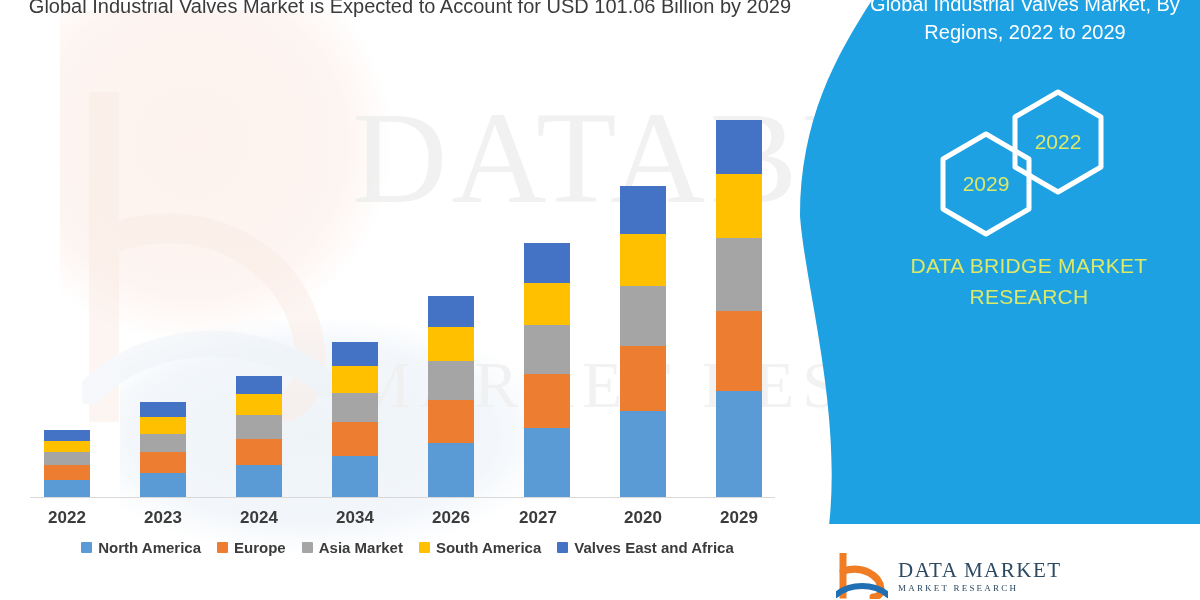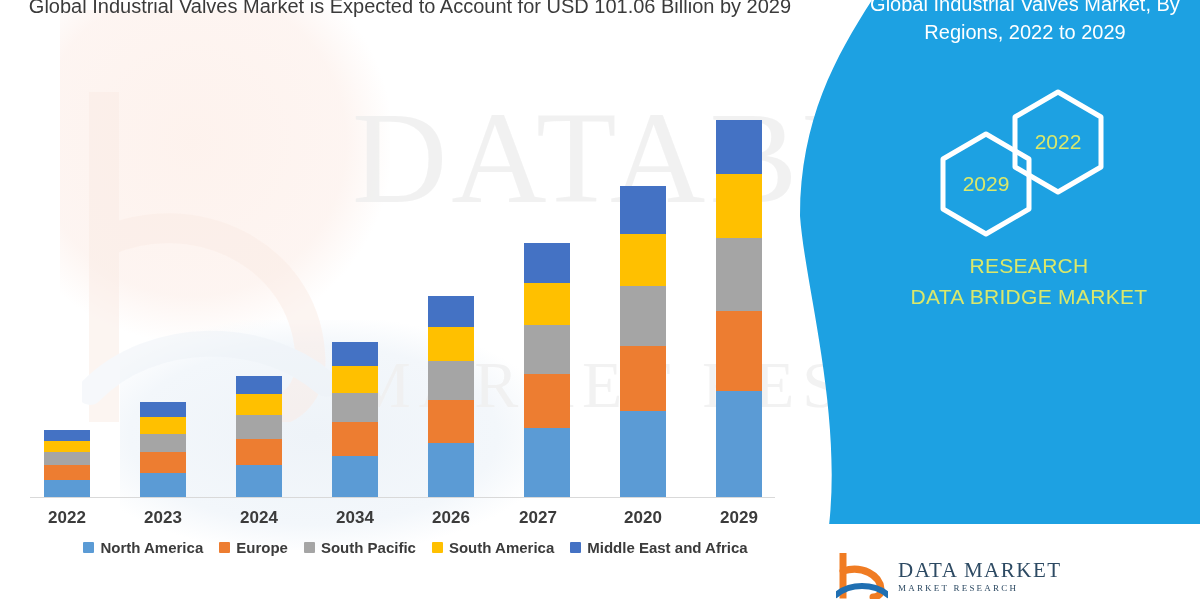--- a/index.html
+++ b/index.html
@@ -119,21 +119,21 @@
     width: 80px;
     text-align: center;
     color: #3b3b3b;
     font-size: 17px;
     font-weight: 700;
   }
 
   
   .legend {
     position: absolute;
-    left: 28px; top: 539px;
+    left: 20px; top: 539px;
     width: 775px;
     display: flex;
     justify-content: center;
     align-items: center;
     gap: 16px;
   }
   .legend-item {
     display: flex;
     align-items: center;
     gap: 6px;
@@ -339,29 +339,29 @@
         <div class="legend-item">
           <span class="legend-swatch" style="background: rgb(91, 155, 213);"></span>
           <span class="legend-label">North America</span>
         </div>
         <div class="legend-item">
           <span class="legend-swatch" style="background: rgb(237, 125, 49);"></span>
           <span class="legend-label">Europe</span>
         </div>
         <div class="legend-item">
           <span class="legend-swatch" style="background: rgb(165, 165, 165);"></span>
-          <span class="legend-label">South Pacific</span>
+          <span class="legend-label">Asia Market</span>
         </div>
         <div class="legend-item">
           <span class="legend-swatch" style="background: rgb(255, 192, 0);"></span>
           <span class="legend-label">South America</span>
         </div>
         <div class="legend-item">
           <span class="legend-swatch" style="background: rgb(68, 114, 196);"></span>
-          <span class="legend-label">Middle East and Africa</span>
+          <span class="legend-label">Valves East and Africa</span>
         </div>
       </div>
   </div>
 
   <div class="right-panel">
     <div class="bluefill"></div>
 
     <div class="right-title">Global Industrial Valves Market, By Regions, 2022 to 2029</div>
 
     <div class="hexes">
@@ -373,22 +373,22 @@
       </div>
       <div class="hex hex-2022">
         <svg viewBox="0 0 96 108" xmlns="http://www.w3.org/2000/svg">
           <polygon points="48,4 91,29 91,79 48,104 5,79 5,29" fill="none" stroke="#ffffff" stroke-width="5" stroke-linejoin="round"></polygon>
         </svg>
         <div class="hex-text">2022</div>
       </div>
     </div>
 
     <div class="brand">
+      <div>DATA BRIDGE MARKET</div>
       <div>RESEARCH</div>
-      <div>DATA BRIDGE MARKET</div>
     </div>
   </div>
 
   <div class="logo">
     <div class="logo-mark">
       <svg viewBox="0 0 52 46" xmlns="http://www.w3.org/2000/svg">
         <path d="M7 2 L7 42" stroke="#f07c23" stroke-width="7" fill="none" stroke-linecap="square"></path>
         <path d="M7 18 C 26 12 44 22 45 36 C 45.5 42 41 44 37 44" stroke="#f07c23" stroke-width="7" fill="none" stroke-linecap="round"></path>
         <path d="M0 42 C 14 30 38 30 52 42" stroke="#1f6fb2" stroke-width="6" fill="none" stroke-linecap="round"></path>
       </svg>

